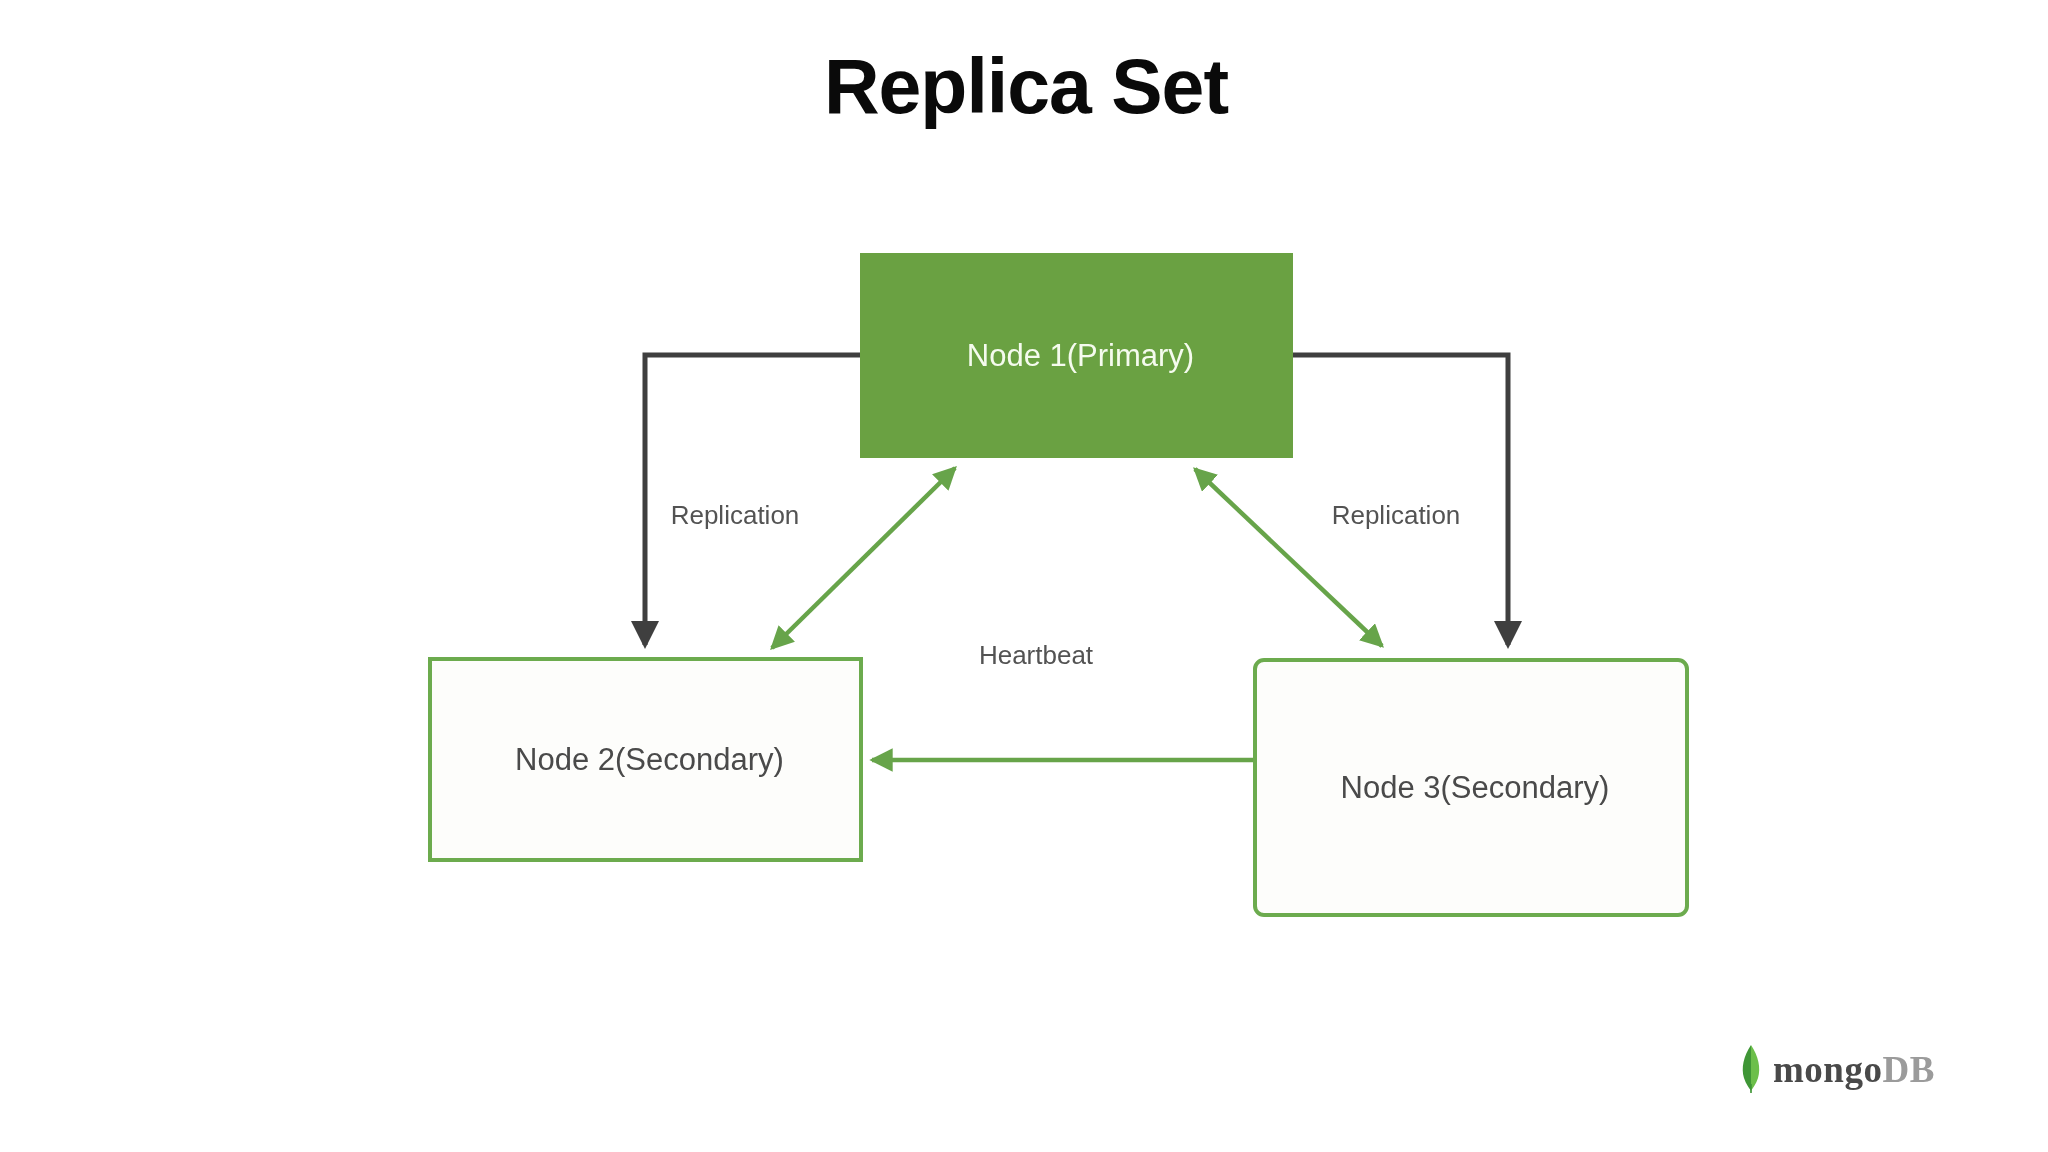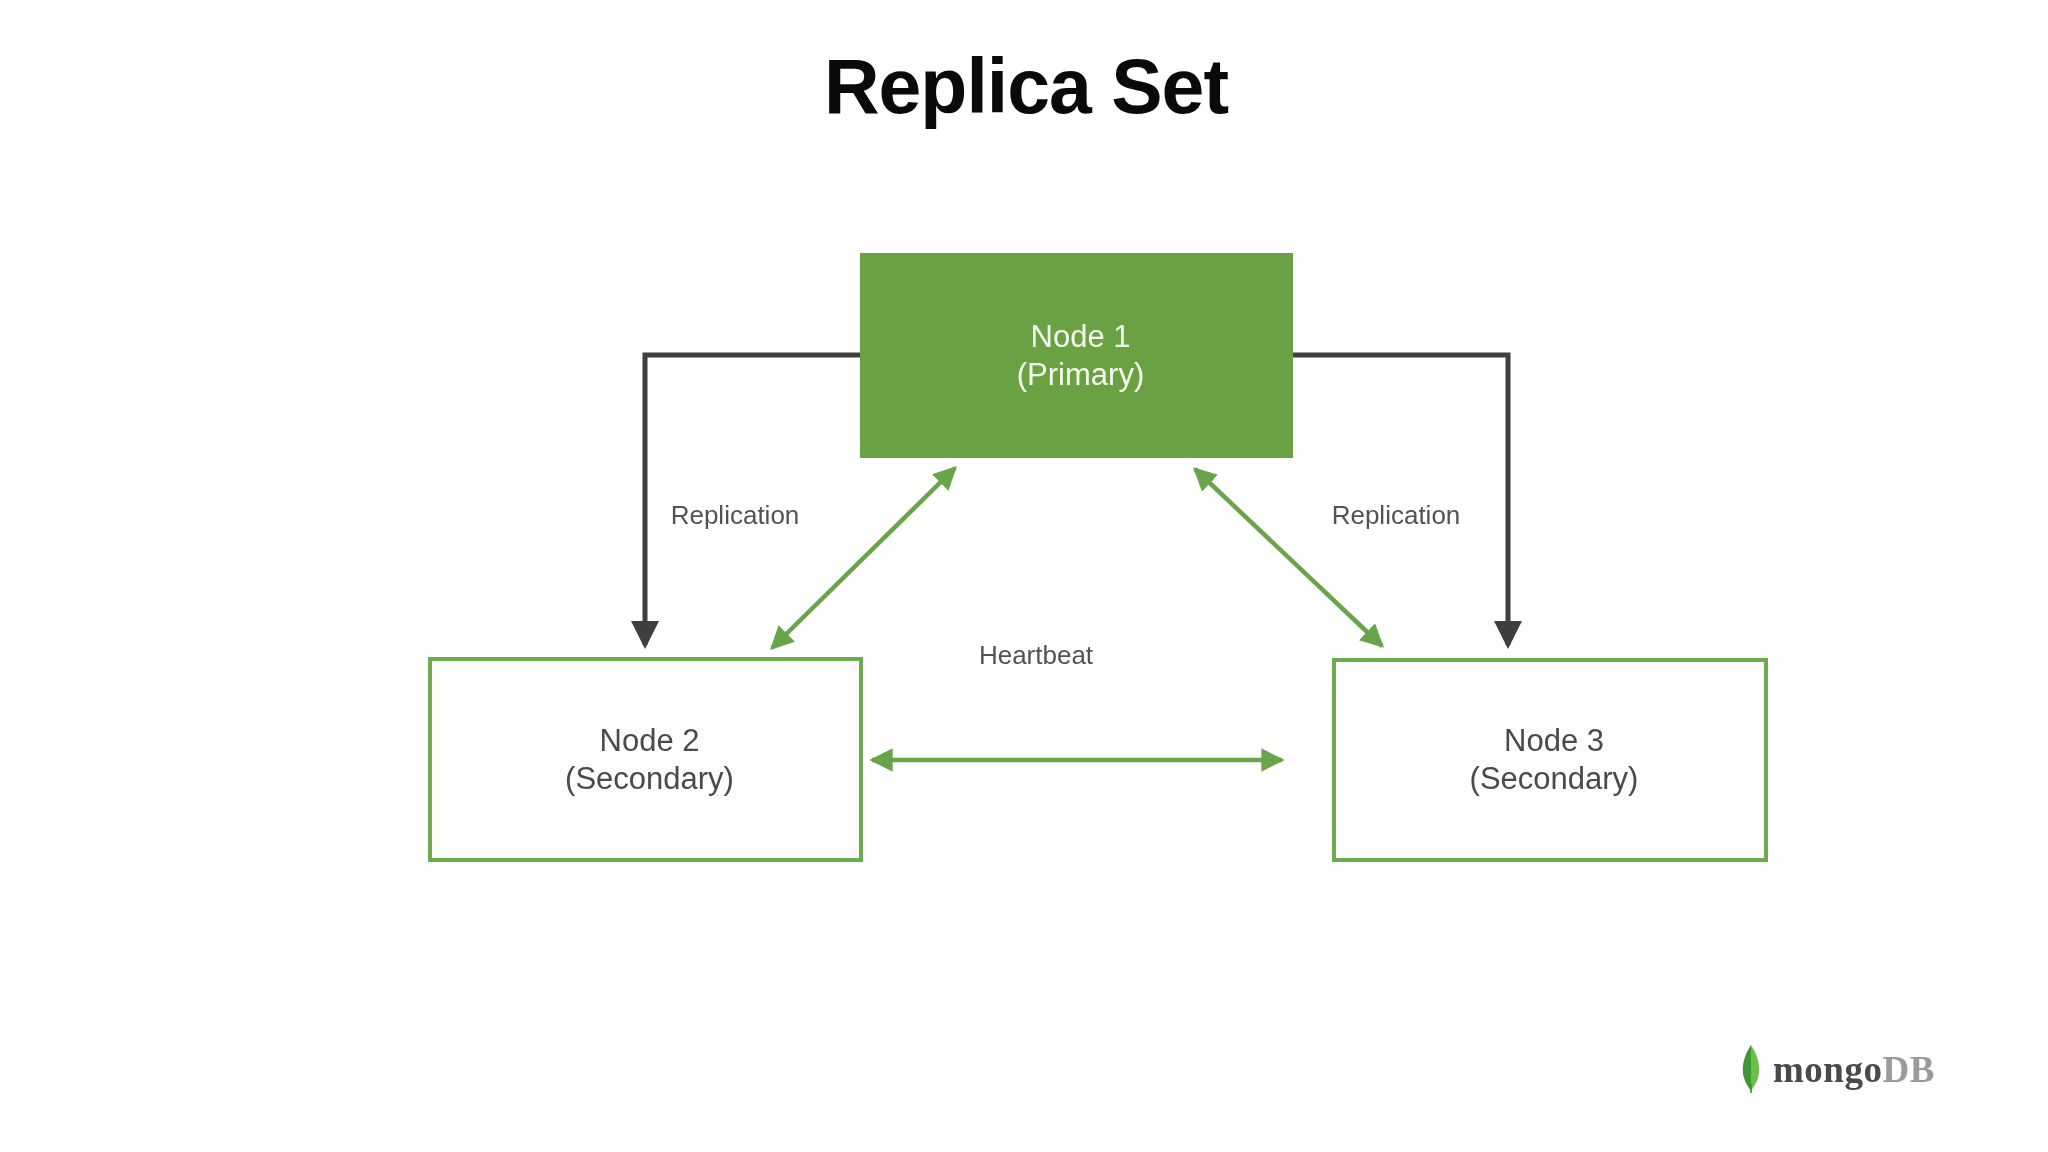--- a/index.html
+++ b/index.html
@@ -25,41 +25,41 @@
   .arrow-layer {
     position: absolute;
     inset: 0;
     width: 2048px;
     height: 1152px;
     pointer-events: none;
   }
   .node-box {
     position: absolute;
     display: flex;
-    flex-direction: column;
+    flex-direction: row;
     align-items: center;
     justify-content: center;
     text-align: center;
     font-size: 31px;
     line-height: 38px;
     box-sizing: border-box;
     padding-left: 8px;
   }
   .node-primary {
     left: 860px; top: 253px; width: 433px; height: 205px;
     background: var(--primary-fill, #6aa142);
     color: #f5fbee;
   }
   .node-secondary {
     background: #fdfdfb;
     border: 4px solid var(--box-border, #6cab4e);
     color: var(--box-text, #4a4a4a);
   }
   .node-2 { left: 428px; top: 657px; width: 435px; height: 205px; }
-  .node-3 { left: 1332px; top: 658px; width: 436px; height: 204px; }
+  .node-3 { left: 1253px; top: 658px; width: 436px; height: 259px; border-radius: 11px; }
   .edge-label {
     position: absolute;
     width: 300px;
     text-align: center;
     font-size: 26px;
     color: var(--label-text, #535353);
   }
   .label-replication-left  { left: 585px;  top: 500px; }
   .label-replication-right { left: 1246px; top: 500px; }
   .label-heartbeat         { left: 886px;  top: 640px; }

